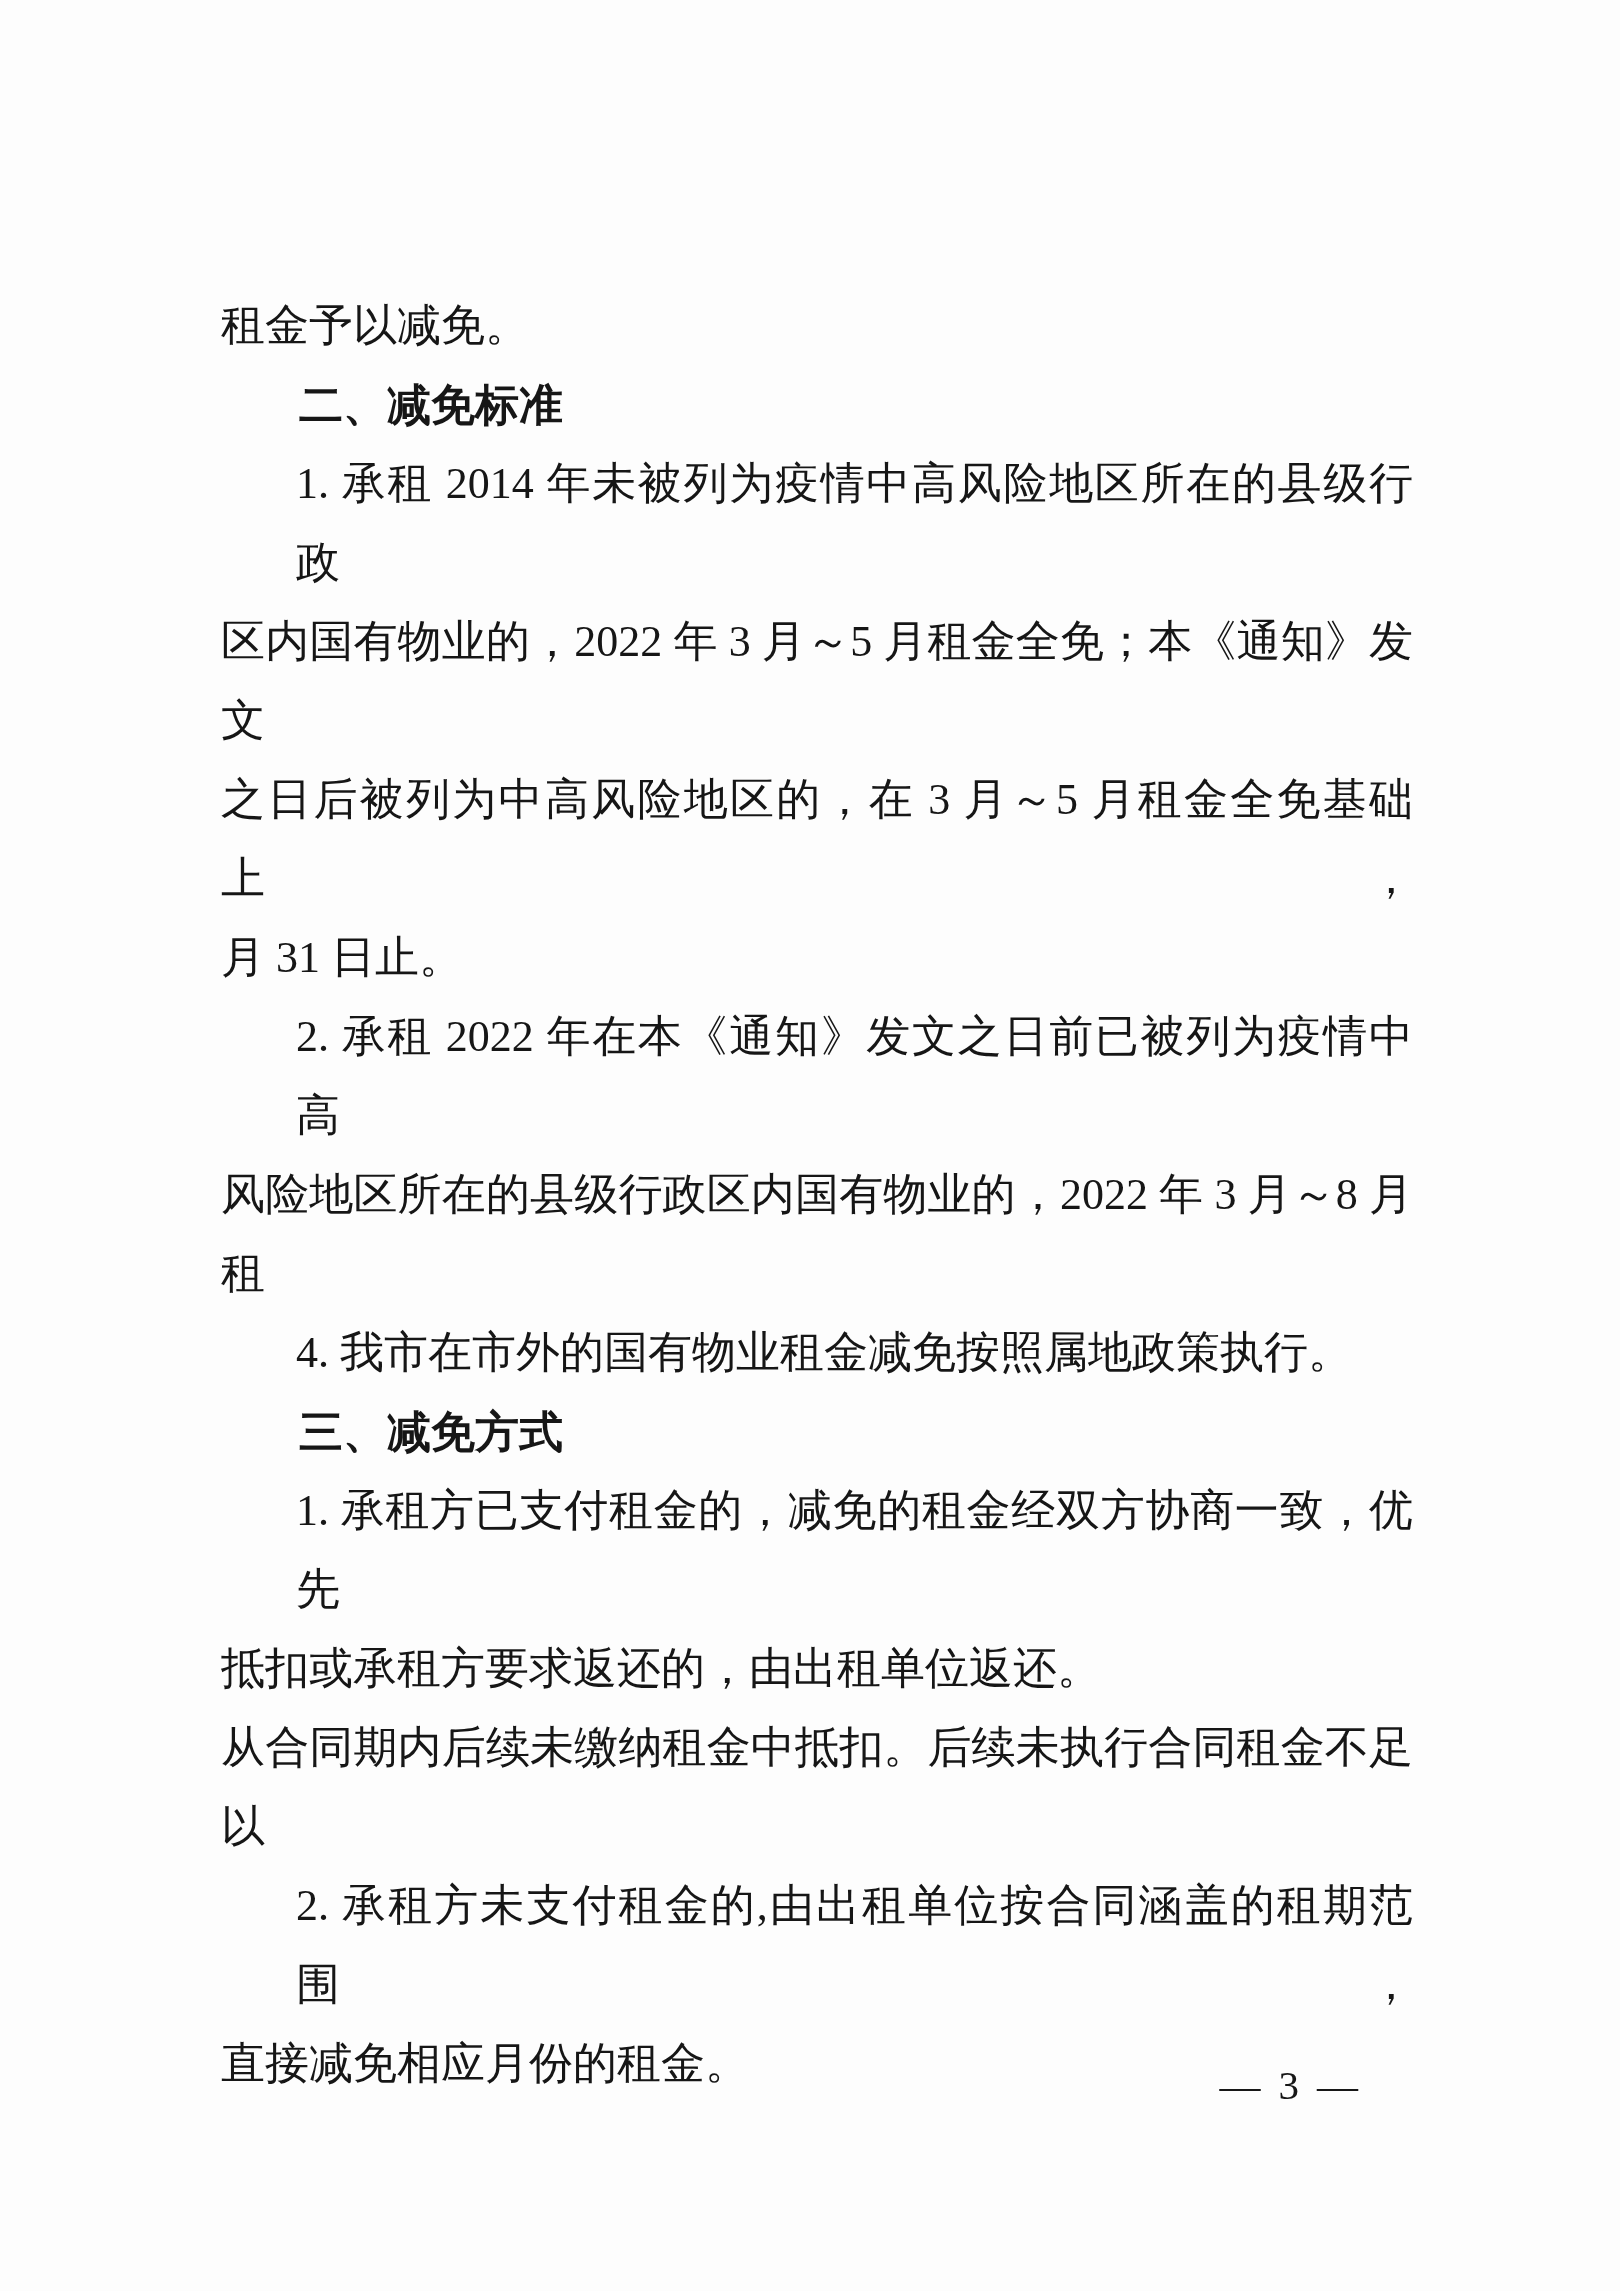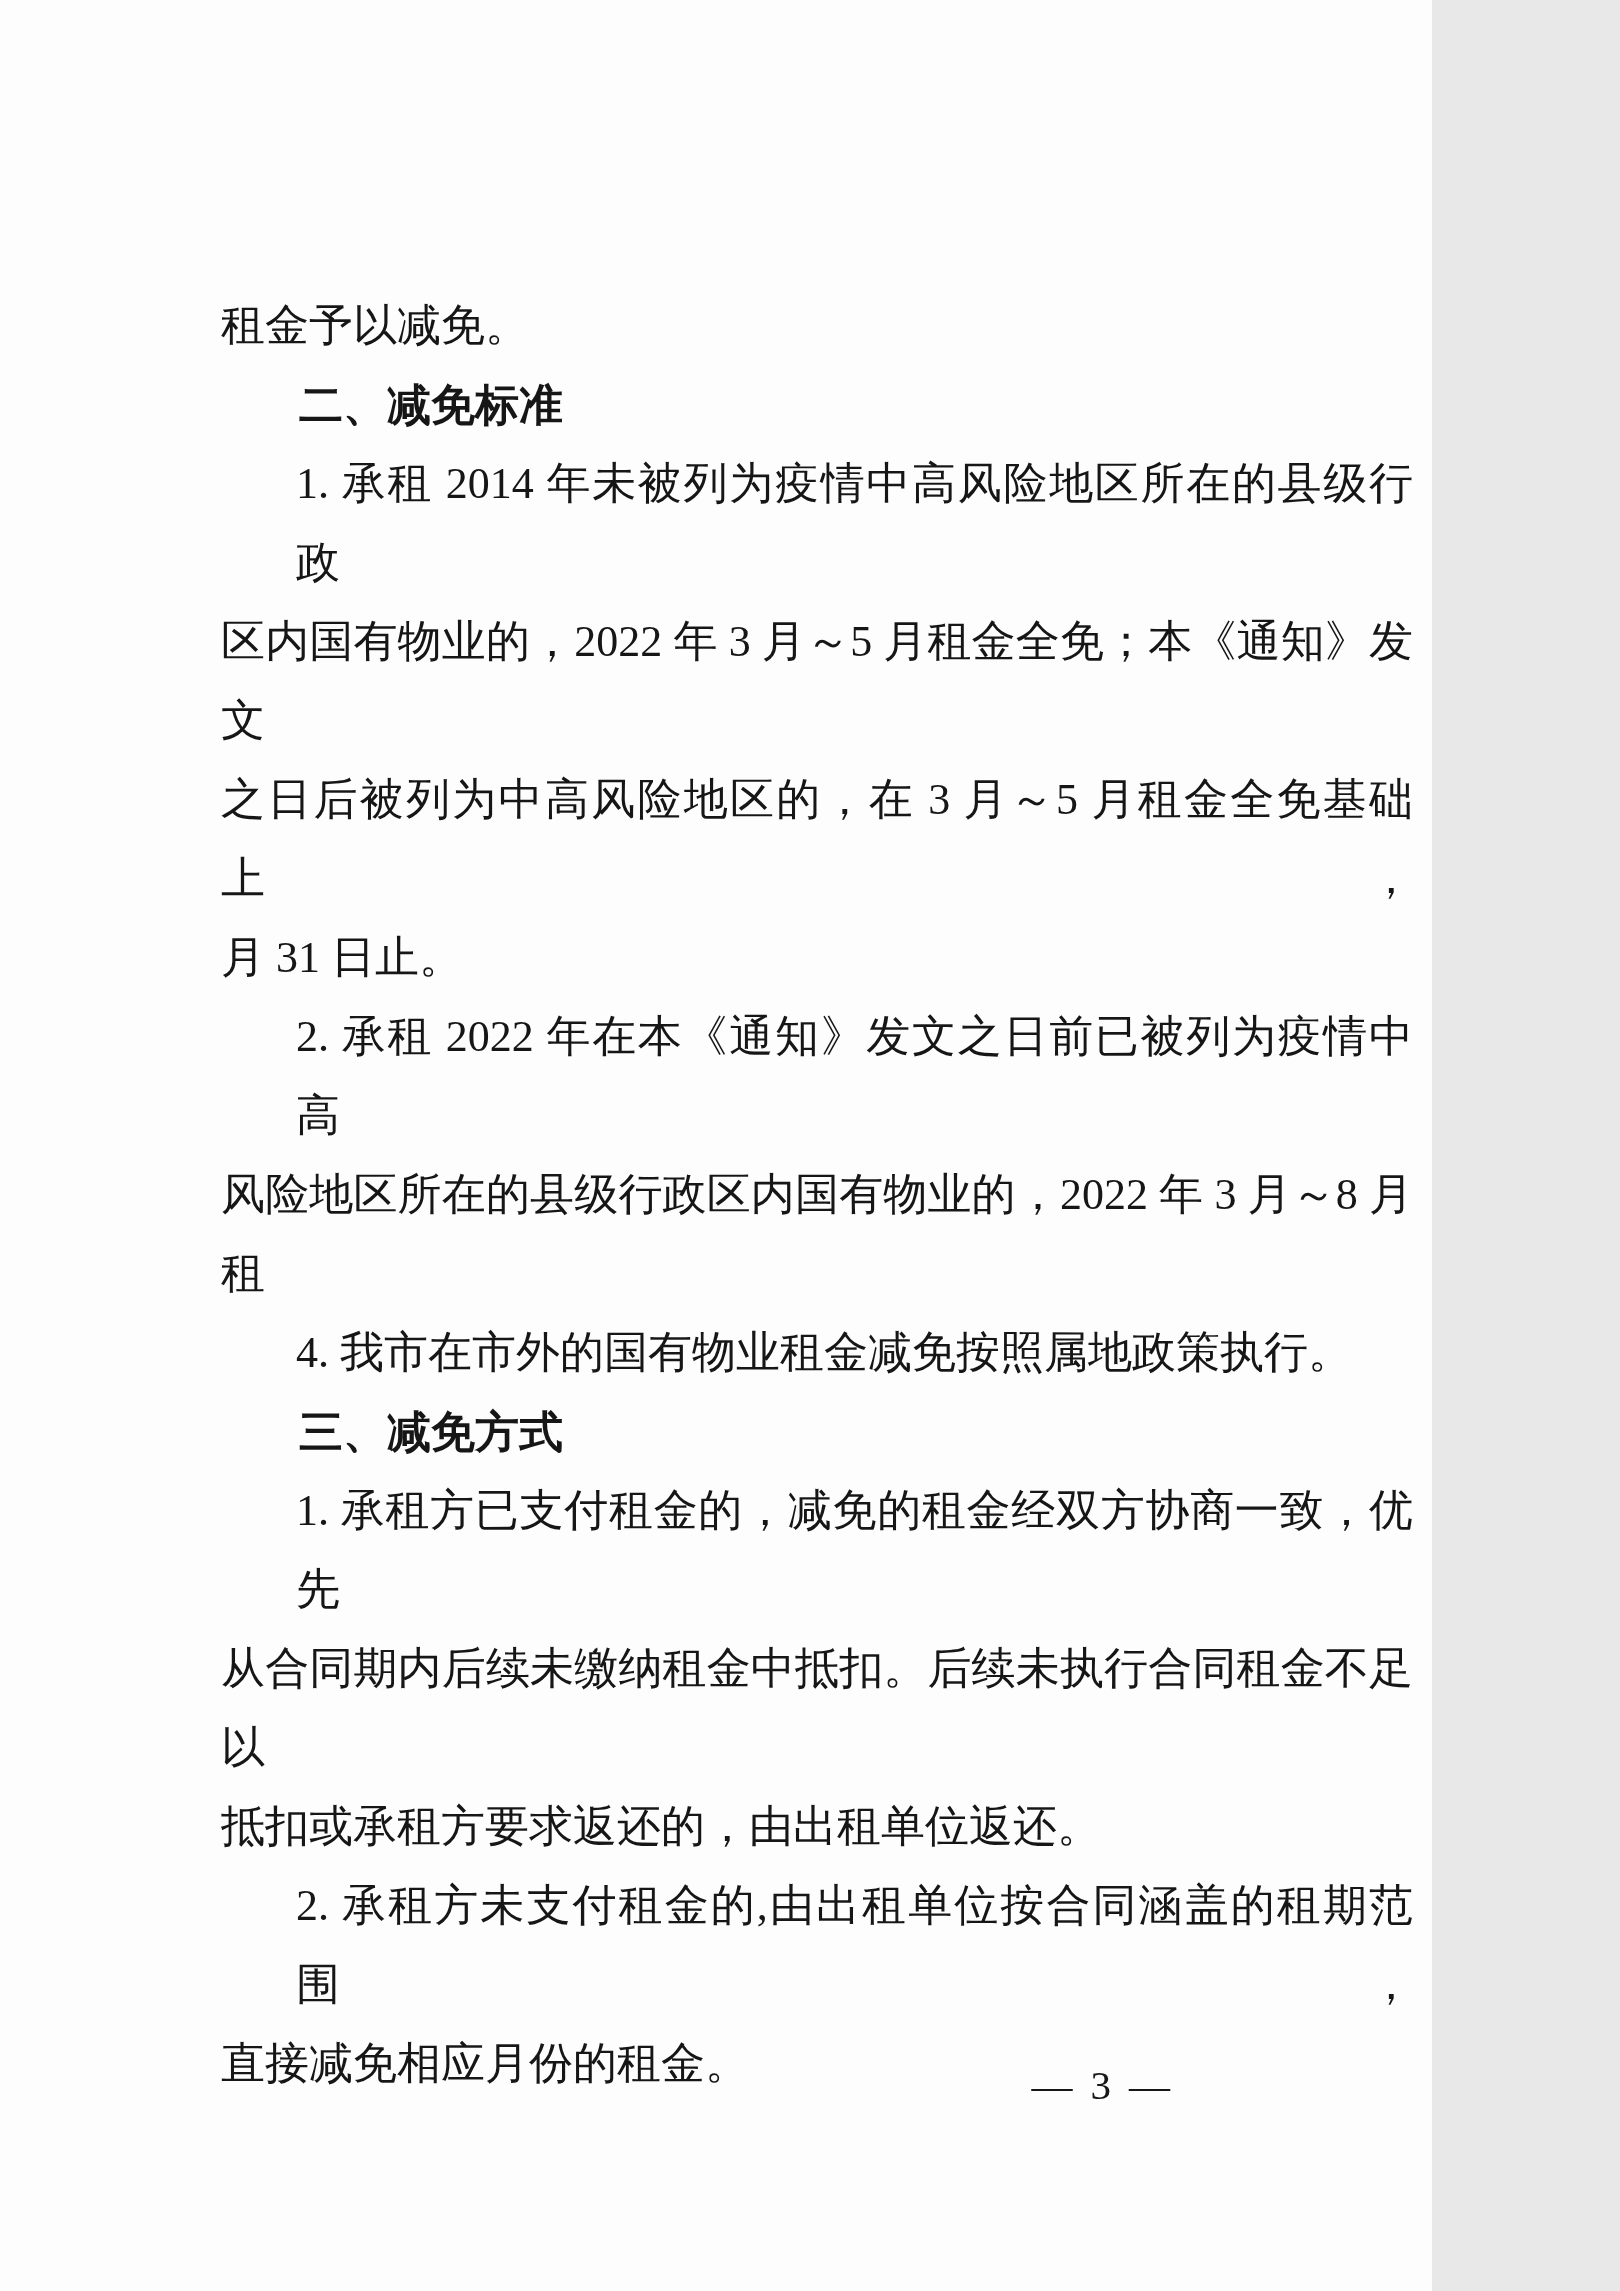--- a/index.html
+++ b/index.html
@@ -1,19 +1,19 @@
 <!DOCTYPE html>
 <html><head>
 <meta charset="utf-8">
 <style>
   html, body { margin: 0; padding: 0; background: #e8e8e8; }
 
   .page {
     position: relative;
-    width: 1432px;
+    width: 1620px;
     height: 2292px;
     background: #fdfdfd;
     overflow: hidden;
     color: #161616;
   }
 
   .text-column {
     position: absolute;
     left: 221px;
     top: 286px;
@@ -75,22 +75,22 @@
         <div class="line">风险地区所在的县级行政区内国有物业的，2022 年 3 月～8 月租</div>
       </div>
       <div class="para numbered">
         <div class="line last">4. 我市在市外的国有物业租金减免按照属地政策执行。</div>
       </div>
       <div class="para heading">
         <div class="line last">三、减免方式</div>
       </div>
       <div class="para numbered">
         <div class="line">1. 承租方已支付租金的，减免的租金经双方协商一致，优先</div>
+        <div class="line last">抵扣或承租方要求返还的，由出租单位返还。</div>
         <div class="line">从合同期内后续未缴纳租金中抵扣。后续未执行合同租金不足以</div>
-        <div class="line last">抵扣或承租方要求返还的，由出租单位返还。</div>
       </div>
       <div class="para numbered">
         <div class="line">2. 承租方未支付租金的,由出租单位按合同涵盖的租期范围，</div>
         <div class="line last">直接减免相应月份的租金。</div>
       </div>
     </main>
   <div class="page-number">— 3 —</div>
 </div>
 
 

